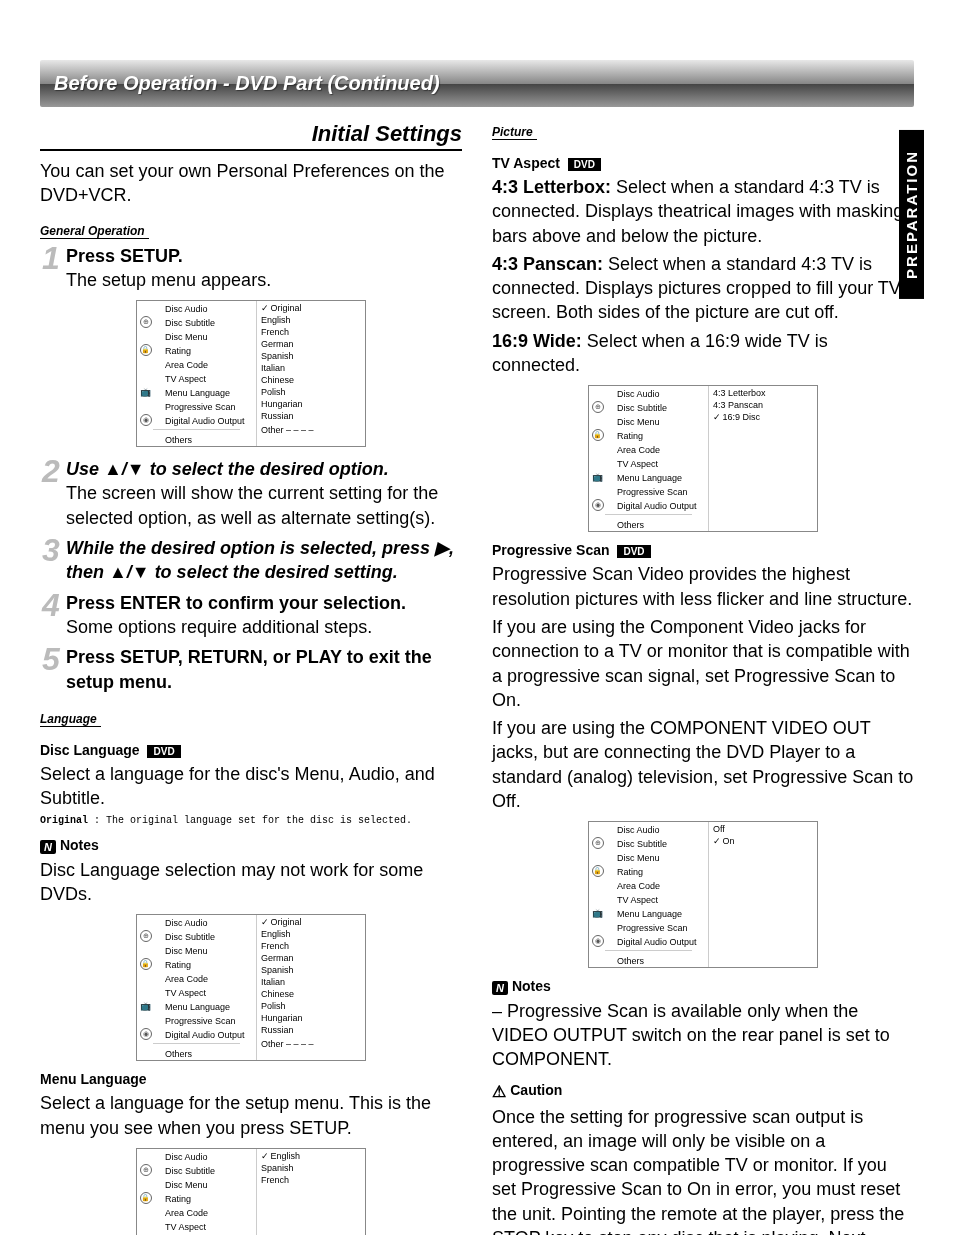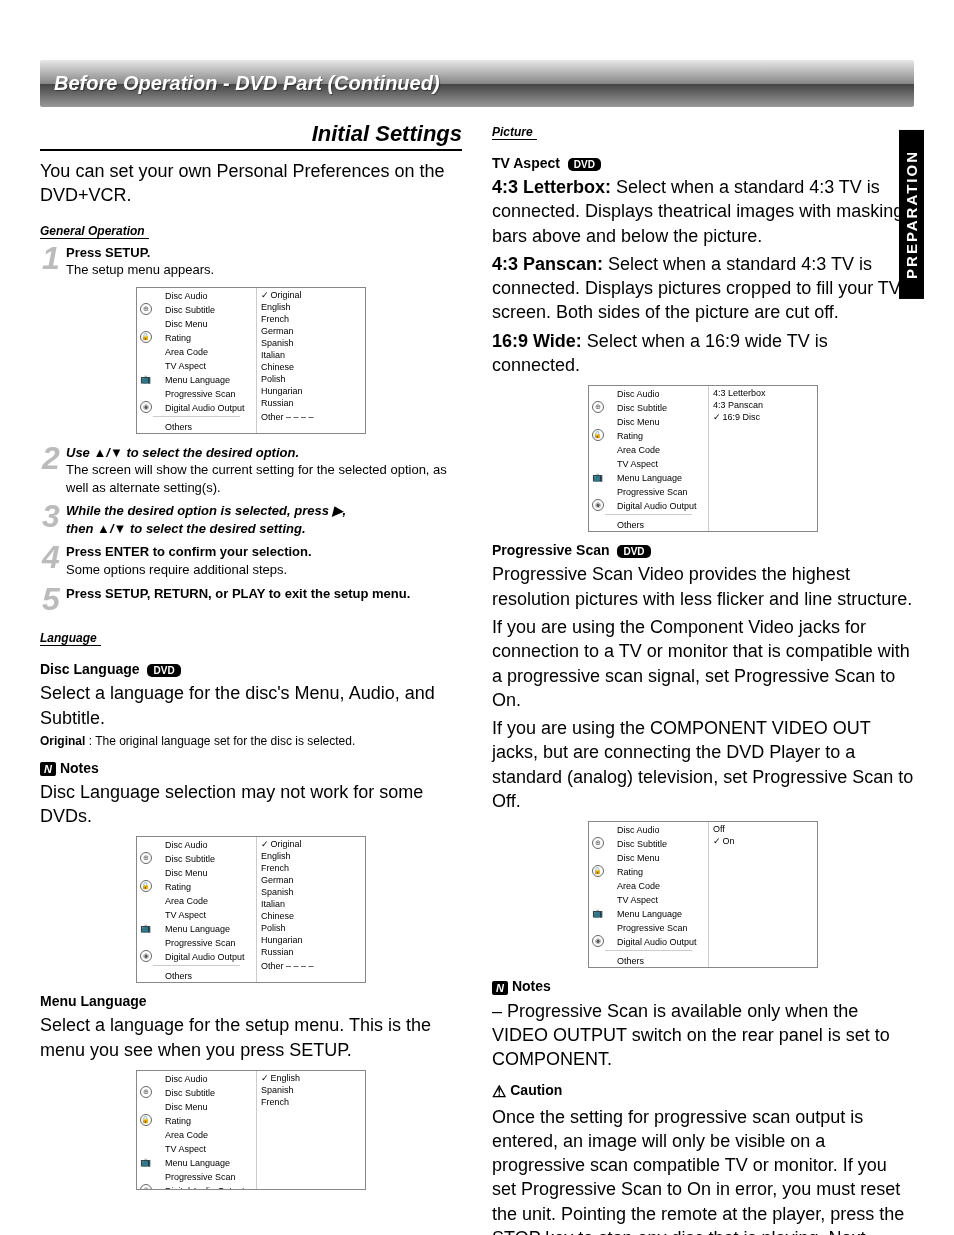--- a/index.html
+++ b/index.html
@@ -58,24 +58,24 @@
   }
   .step-num {
     font-size: 32px;
     font-weight: bold;
     font-style: italic;
     color: #bbb;
     line-height: 0.9;
     min-width: 22px;
     text-align: center;
   }
-  .step-text { font-size: 13px; line-height: 1.35; }
+  .step-text { font-size: 18px; line-height: 1.35; }
   .step-text b { font-weight: bold; }
   p, .body-text { font-size: 18px; line-height: 1.35; margin-bottom: 4px; }
-  .small { font-size: 12px; line-height: 1.3; }
+  .small { font-size: 10px; line-height: 1.3; font-family: Liberation Mono, monospace; }
   .menu-screenshot {
     border: 1px solid #888;
     width: 230px;
     margin: 8px auto 10px auto;
     font-size: 9px;
     background: #fff;
   }
   .menu-screenshot .ms-body { display: flex; }
   .ms-left {
     width: 120px;
@@ -110,21 +110,21 @@
   .ms-right div { padding:1px 0; }
   .ms-sel::before { content:"✓"; margin-right:2px; }
   .ms-hr { border-top:0.5px solid #ccc; margin:2px 16px 2px 16px; }
   .dvd-badge {
     display:inline-block;
     background:#000;
     color:#fff;
     font-size:10px;
     font-weight:bold;
     padding:1px 6px;
-    border-radius:5px;
+    border-radius:0;
     vertical-align:middle;
     margin-left:4px;
   }
   .note-icon {
     display:inline-flex;
     align-items:center;
     justify-content:center;
     width:16px;
     height:14px;
     background:#000;

